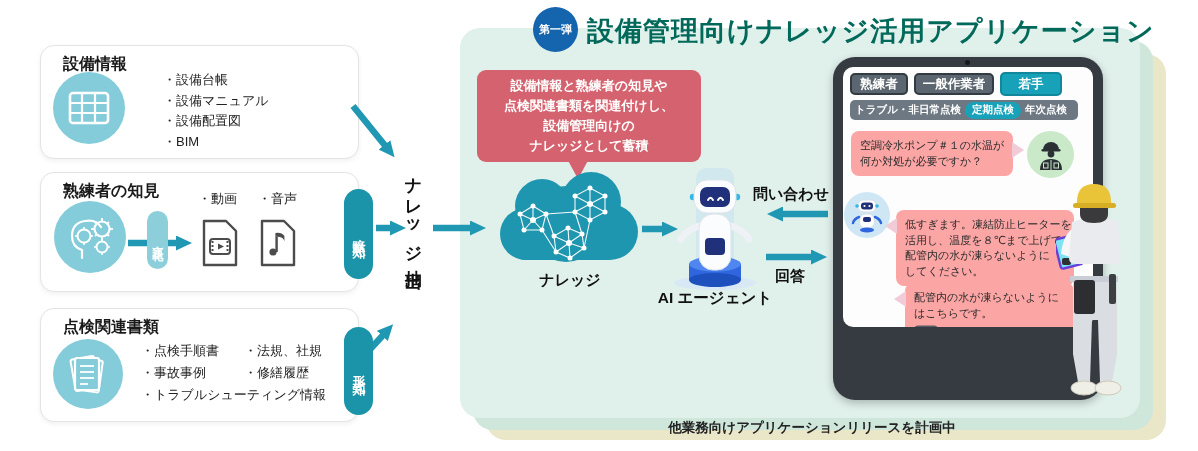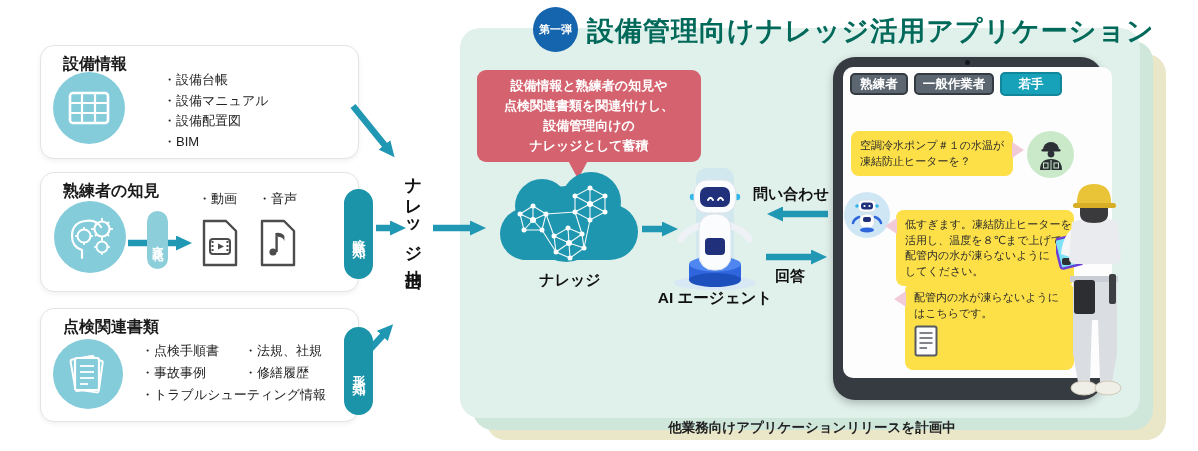--- a/index.html
+++ b/index.html
@@ -21,28 +21,28 @@
   .card2{background:#cfe7da;border-radius:20px;z-index:1;}
   .card3{background:#eae7c9;border-radius:20px;z-index:0;}
   
   .callout{background:#d5636f;color:#fff;border-radius:9px;text-align:center;font-weight:bold;
            font-size:13px;line-height:20px;padding-top:6px;z-index:5;}
   .tail-down{width:0;height:0;border-left:13px solid transparent;border-right:13px solid transparent;
            border-top:24px solid #d5636f;z-index:5;}
   .flow-label{font-size:15px;font-weight:600;color:#111;z-index:5;white-space:nowrap;}
   
   .tablet{background:#363b41;border-radius:22px;z-index:8;box-shadow:0 3px 8px rgba(0,0,0,.25);}
-  .screen{position:absolute;left:10px;top:10px;width:250px;height:311px;background:#fdfdfe;border-radius:10px;overflow:hidden;padding-left:19px;}
+  .screen{position:absolute;left:10px;top:10px;width:250px;height:260px;background:#fdfdfe;border-radius:10px;overflow:hidden;}
   .utab{position:absolute;height:22px;border-radius:5px;background:#5c6670;color:#fff;font-size:12.5px;font-weight:bold;
         display:flex;align-items:center;justify-content:center;border:2px solid #333a41;box-sizing:border-box;white-space:nowrap;}
   .utab.active{background:#18a2ba;border-color:#12869a;}
   .modebar{position:absolute;background:#6d7883;border-radius:5px;color:#fff;display:flex;align-items:center;
         gap:4px;padding:0 5px;font-size:10.5px;font-weight:bold;box-sizing:border-box;white-space:nowrap;}
   .modepill{background:#18a2ba;border-radius:10px;padding:1.5px 7px;}
-  .bubble{position:absolute;background:#fde047;border-radius:8px;padding:7px 9px;font-size:11px;line-height:15.5px;
+  .bubble{position:absolute;background:#fca5a5;border-radius:8px;padding:7px 9px;font-size:11px;line-height:15.5px;
         color:#2b2b2b;box-sizing:border-box;}
   .bubble .line{white-space:nowrap;}
   .btail-r{position:absolute;right:-11px;top:11px;width:0;height:0;border-top:8px solid transparent;
         border-bottom:8px solid transparent;border-left:12px solid #f2cbd8;}
   .btail-l{position:absolute;left:-11px;top:8px;width:0;height:0;border-top:8px solid transparent;
         border-bottom:8px solid transparent;border-right:12px solid #f2cbd8;}
   .avatar{position:absolute;border-radius:50%;display:flex;align-items:center;justify-content:center;}
   
   .badge{border-radius:50%;background:#1464ae;color:#fff;font-size:11px;font-weight:bold;
         display:flex;align-items:center;justify-content:center;z-index:10;}
@@ -270,25 +270,30 @@
   </svg>
 
   <div class="abs tablet" style="left:833px;top:57px;width:270px;height:343px;">
     <div class="abs" style="left:132px;top:3px;width:5px;height:5px;border-radius:50%;background:#15181b;"></div>
     <div class="screen">
 
       <div class="utab" style="left:7px;top:6px;width:58px;">熟練者</div>
       <div class="utab" style="left:71px;top:6px;width:80px;">一般作業者</div>
       <div class="utab active" style="left:157px;top:5px;width:62px;height:24px;">若手</div>
 
+      <div class="modebar" style="left:7px;top:33px;width:228px;height:20px;">
+        <span>トラブル・非日常点検</span>
+        <span class="modepill">定期点検</span>
+        <span>年次点検</span>
+      </div>
 
       <div class="bubble" style="left:8px;top:64px;width:162px;">
         <div class="btail-r"></div>
         <div class="line">空調冷水ポンプ＃１の水温が</div>
-        <div class="line">凍結防止ヒーターを？</div>
+        <div class="line">何か対処が必要ですか？</div>
       </div>
       <div class="avatar" style="left:184px;top:64px;width:47px;height:47px;background:#c9e9c9;">
         <svg width="34" height="34" viewBox="0 0 34 34">
           <path d="M9,12 a8,8 0 0 1 16,0 z" fill="#2b3034"></path>
           <rect x="7.5" y="11" width="19" height="2.6" rx="1.3" fill="#2b3034"></rect>
           <circle cx="17" cy="16" r="3.4" fill="#2b3034"></circle>
           <path d="M6,32 q0,-11 11,-11 q11,0 11,11 z" fill="#2b3034"></path>
           <rect x="9.5" y="25" width="4.5" height="5" fill="none" stroke="#c9e9c9" stroke-width="1"></rect>
           <rect x="20" y="25" width="4.5" height="5" fill="none" stroke="#c9e9c9" stroke-width="1"></rect>
           <line x1="17" y1="22" x2="17" y2="32" stroke="#c9e9c9" stroke-width="1"></line>

